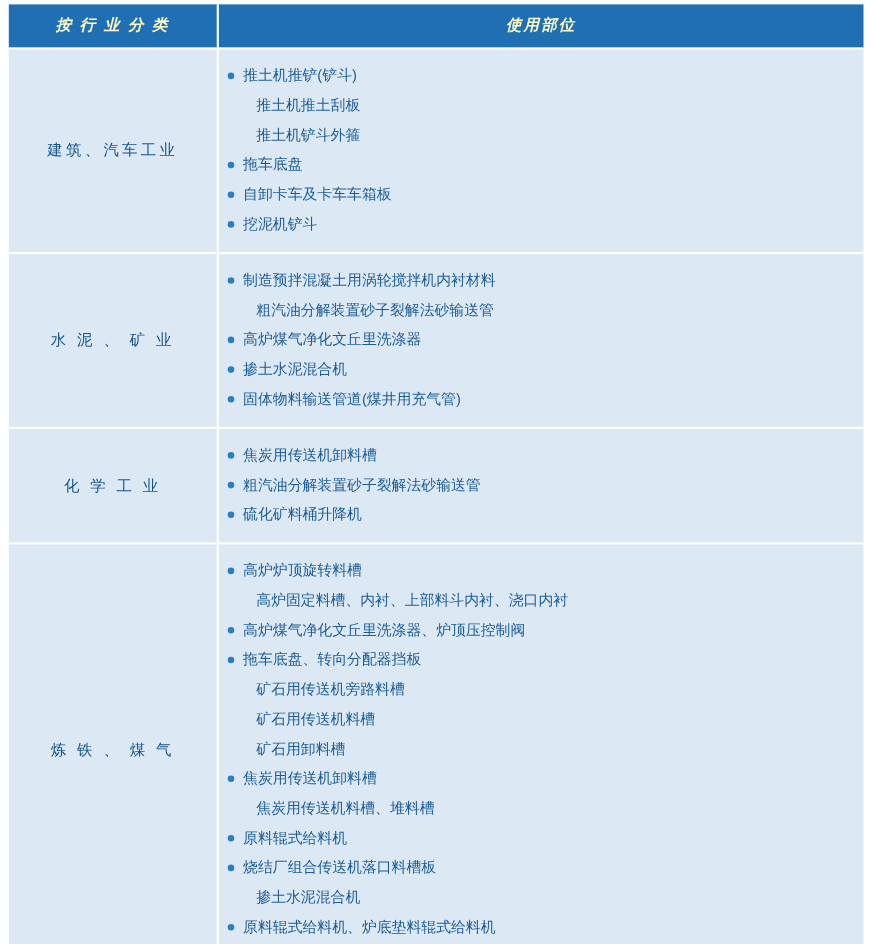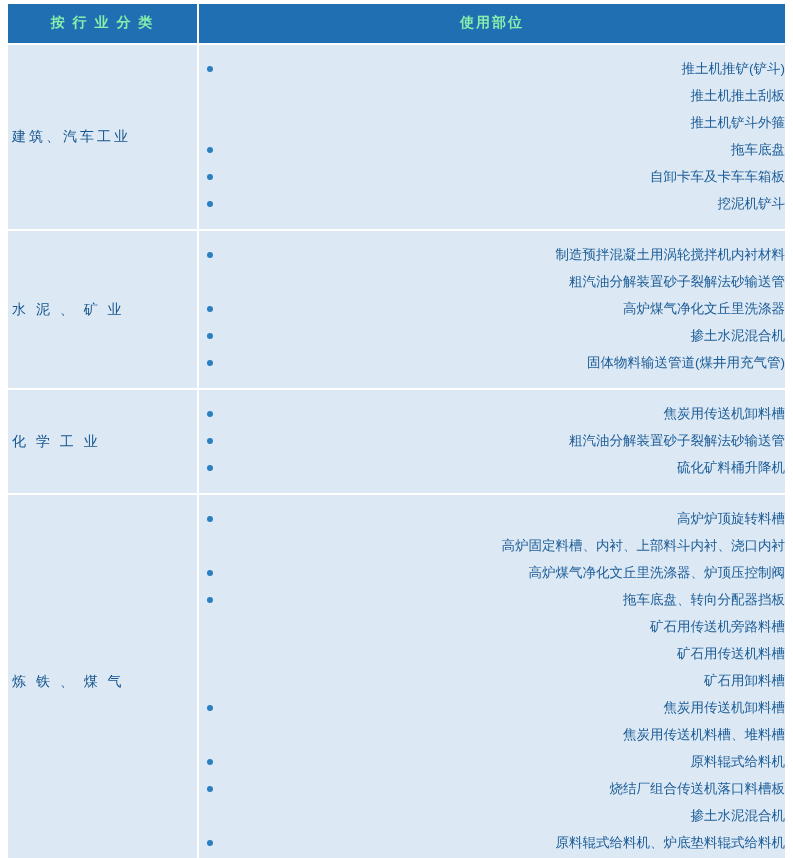--- a/index.html
+++ b/index.html
@@ -19,74 +19,75 @@
   table.spec-table {
     width: 100%;
     border-collapse: collapse;
     table-layout: fixed;
   }
   table.spec-table col.c1 { width: 190px; }
   table.spec-table col.c2 { width: 587px; }
 
   thead th {
     background: #1f6fb2;
-    color: #86efac;
+    color: #fef9c3;
     font-size: 14px;
     font-weight: bold;
     letter-spacing: 2px;
     padding: 10px 0 11px 0;
     text-align: center;
     vertical-align: middle;
+    font-style: italic;
   }
   thead th.th-left {
     border-right: 2px solid #ffffff;
   }
 
   tbody td {
     background: #dce9f5;
     border-top: 2px solid #ffffff;
     vertical-align: middle;
     padding: 0;
   }
   tbody td.cat {
     border-right: 2px solid #ffffff;
+    text-align: center;
     font-size: 14px;
     color: #15548c;
     letter-spacing: 3px;
     padding: 6px 4px;
   }
   tbody td.items {
     padding: 10px 0 12px 0;
   }
   ul.item-list {
     list-style: none;
     margin: 0;
     padding: 0;
   }
   ul.item-list li {
     font-size: 13.5px;
     color: #1c5c96;
     line-height: 27px;
     padding-left: 22px;
     position: relative;
     white-space: nowrap;
-    text-align: right;
   }
   ul.item-list li.bulleted::before {
     content: "";
     position: absolute;
     left: 8px;
     top: 11px;
     width: 6px;
     height: 6px;
     border-radius: 50%;
     background: #2b7fbf;
   }
   ul.item-list li.sub {
-    padding-left: 22px;
+    padding-left: 34px;
   }
 </style>
 </head>
 <body>
 
 <div class="table-wrap">
   <table class="spec-table">
     <colgroup>
         <col class="c1">
         <col class="c2">

